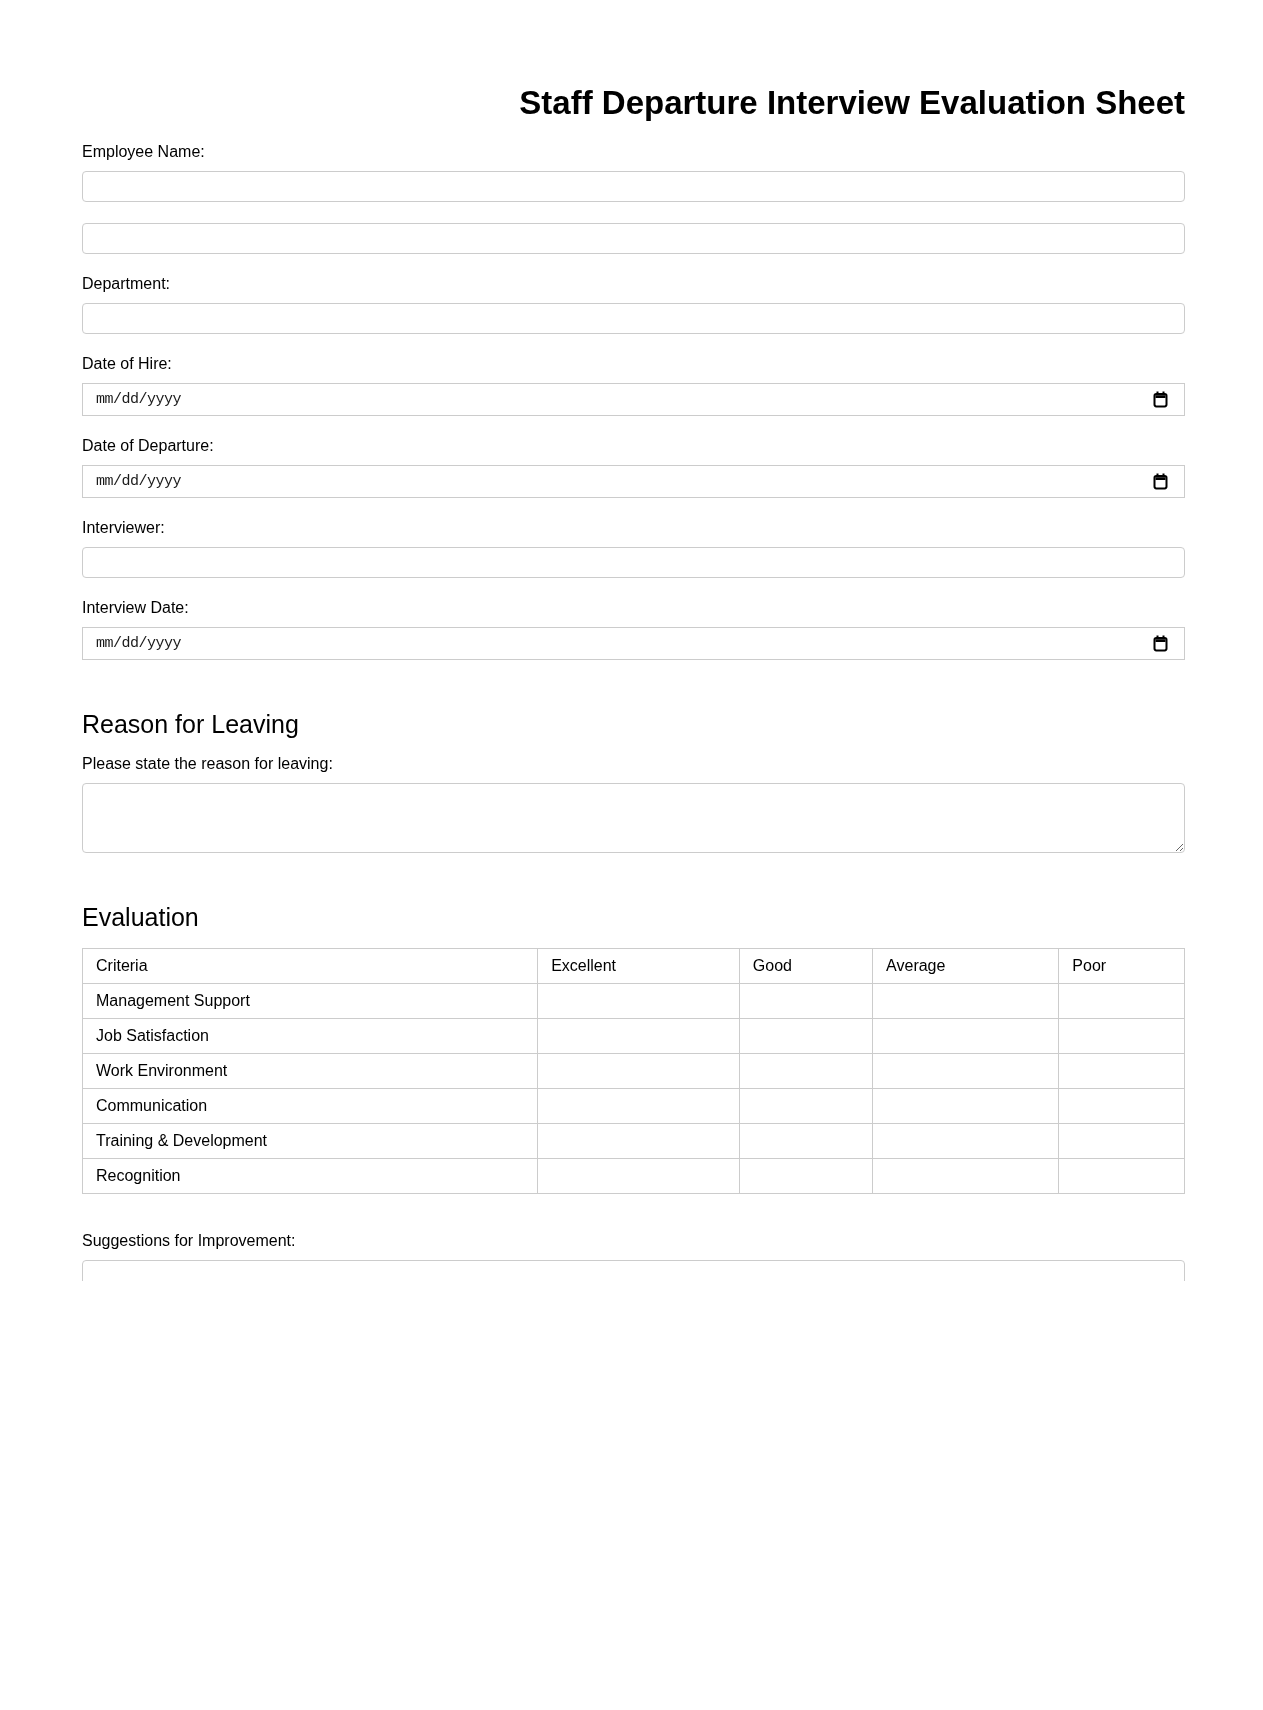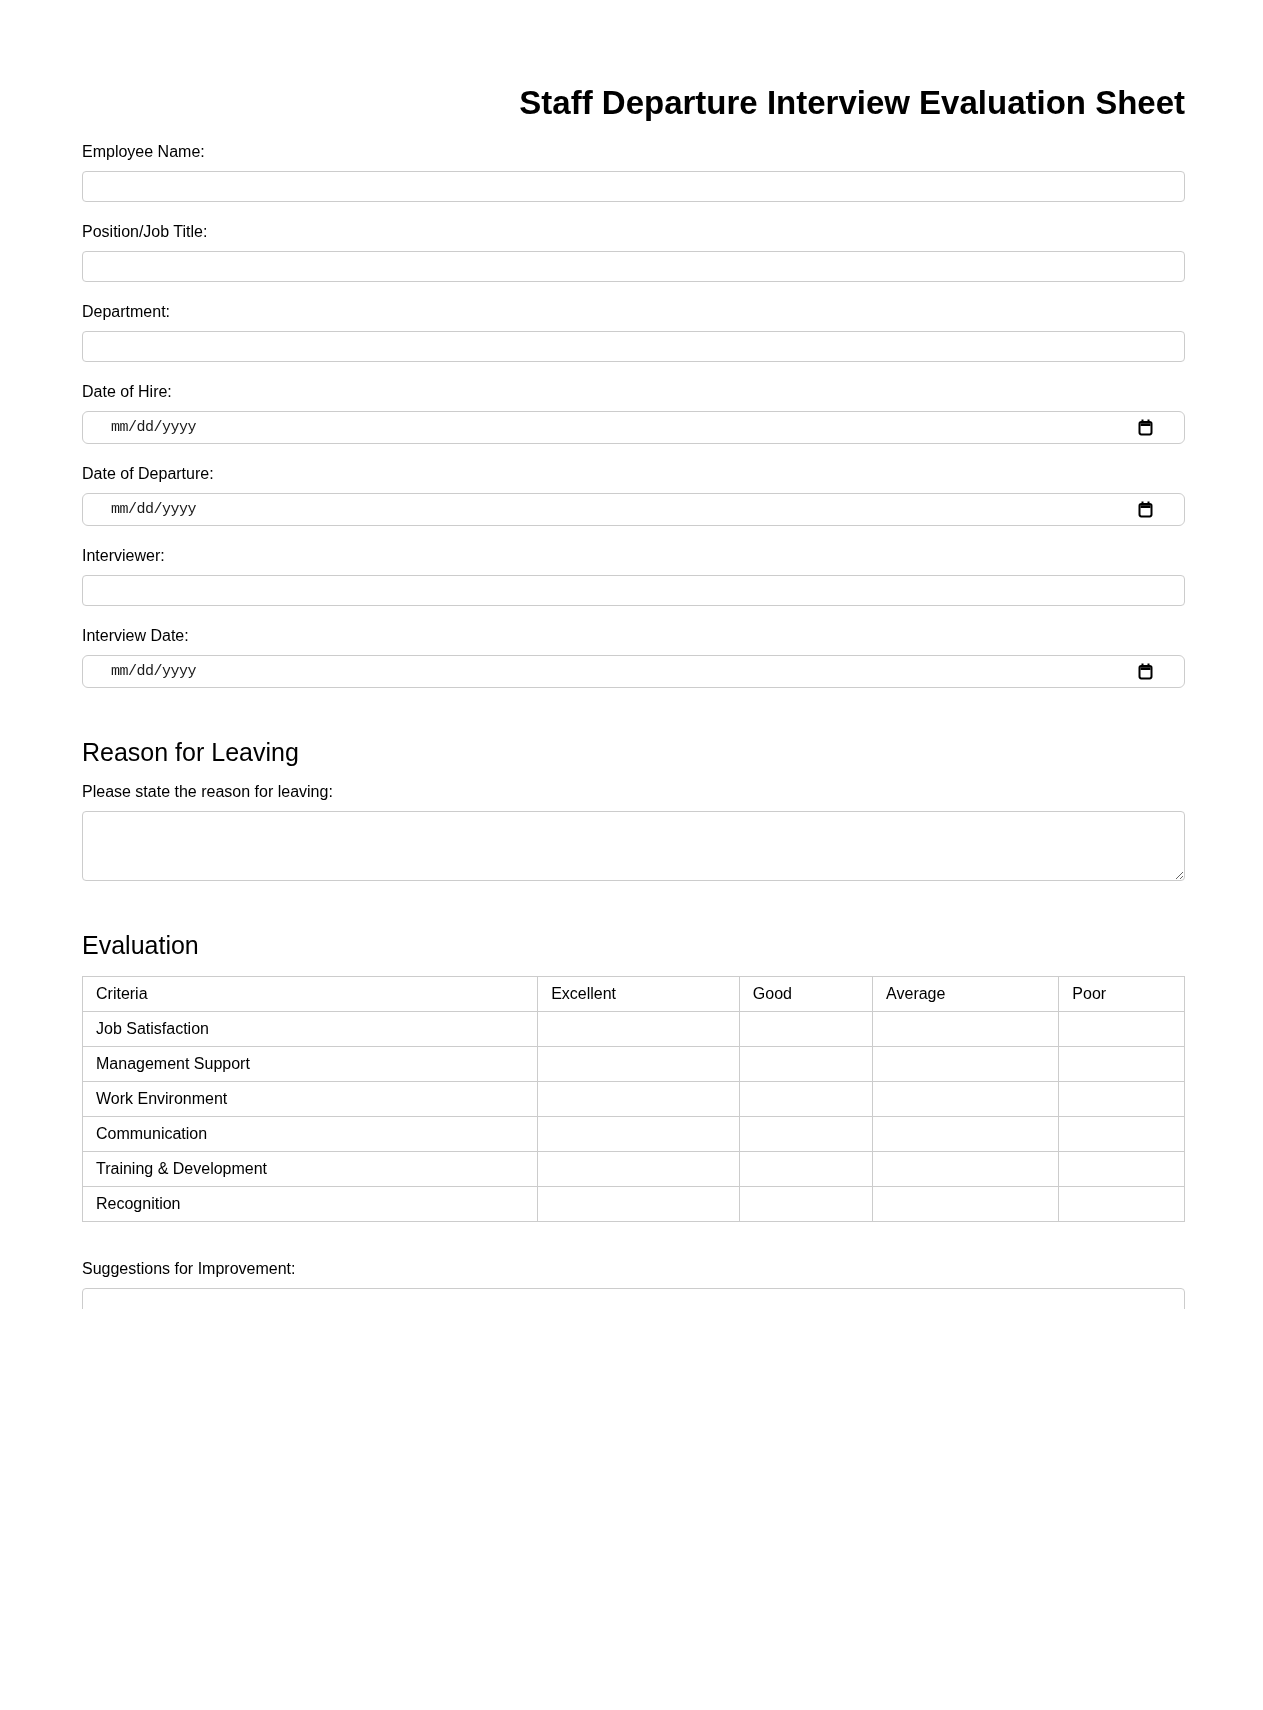--- a/index.html
+++ b/index.html
@@ -36,22 +36,22 @@
     font-family: "Liberation Sans", sans-serif;
     font-size: 16px;
     color: #000;
     background: #fff;
     outline: none;
   }
   .date-input {
     width: 100%;
     height: 33px;
     border: 1px solid #cccccc;
-    border-radius: 6px;
-    padding: 0 28px;
+    border-radius: 0;
+    padding: 0 13px;
     background: #fff;
     display: flex;
     align-items: center;
     justify-content: space-between;
     cursor: text;
   }
   .date-placeholder {
     font-family: "Liberation Mono", monospace;
     font-size: 15px;
     letter-spacing: -0.5px;
@@ -115,21 +115,20 @@
 <body>
 
 <h1 class="page-title">Staff Departure Interview Evaluation Sheet</h1>
 
 <div class="field">
   <label class="field-label">Employee Name:</label>
   <input class="text-input" type="text" style="">
 </div>
 
 <div class="field">
-  <label class="field-label">Position/Job Title:</label>
   <input class="text-input" type="text" style="">
 </div>
 
 <div class="field">
   <label class="field-label">Department:</label>
   <input class="text-input" type="text" style="">
 </div>
 
 <div class="field">
   <label class="field-label">Date of Hire:</label>
@@ -199,28 +198,28 @@
     <tr>
       <th>Criteria</th>
       <th>Excellent</th>
       <th>Good</th>
       <th>Average</th>
       <th>Poor</th>
     </tr>
   </thead>
   <tbody>
     <tr>
+      <td>Management Support</td>
+      <td></td>
+      <td></td>
+      <td></td>
+      <td></td>
+    </tr>
+    <tr>
       <td>Job Satisfaction</td>
-      <td></td>
-      <td></td>
-      <td></td>
-      <td></td>
-    </tr>
-    <tr>
-      <td>Management Support</td>
       <td></td>
       <td></td>
       <td></td>
       <td></td>
     </tr>
     <tr>
       <td>Work Environment</td>
       <td></td>
       <td></td>
       <td></td>

